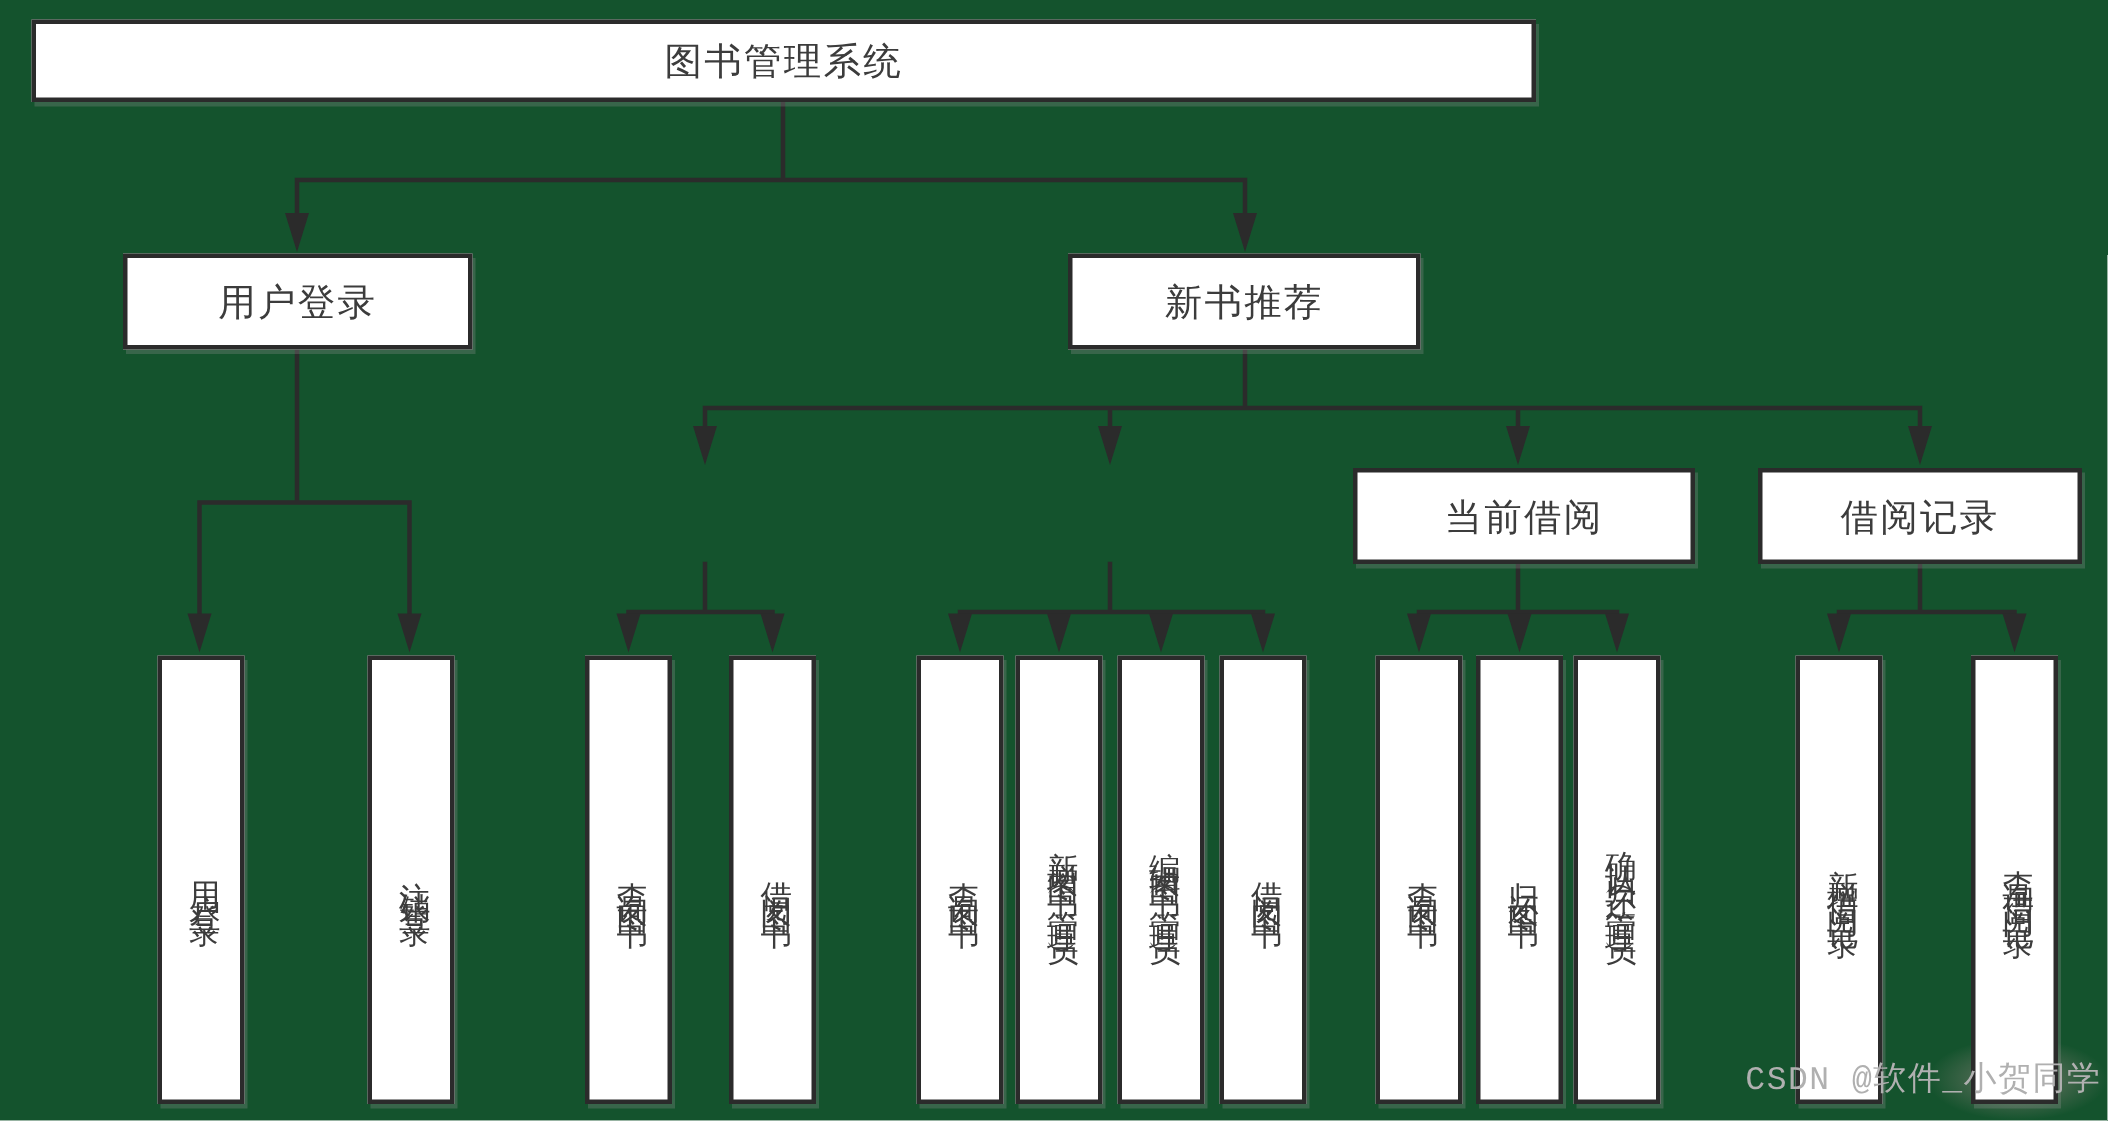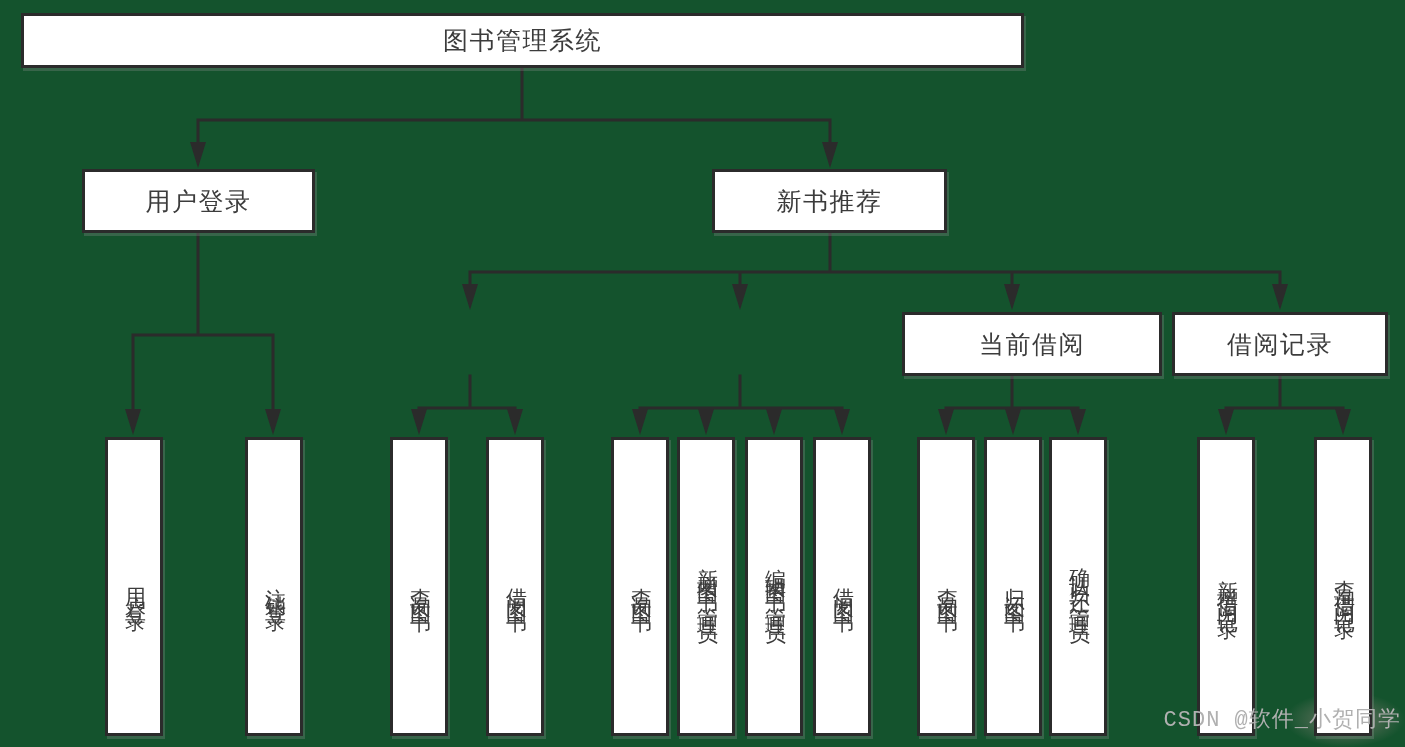--- a/index.html
+++ b/index.html
@@ -88,21 +88,21 @@
       <polygon points="1218,409 1234,409 1226,435"></polygon>
       <polygon points="1335,409 1351,409 1343,435"></polygon>
     </g>
   </svg>
 
   <div class="node h" style="left:21px;top:13px;width:1003px;height:55px">图书管理系统</div>
 
   <div class="node h" style="left:82px;top:169px;width:233px;height:64px">用户登录</div>
   <div class="node h" style="left:712px;top:169px;width:235px;height:64px">新书推荐</div>
 
-  <div class="node h" style="left:902px;top:312px;width:260px;height:64px">当前借阅</div>
+  <div class="node h" style="left:902px;top:312px;width:228px;height:64px">当前借阅</div>
   <div class="node h" style="left:1172px;top:312px;width:216px;height:64px">借阅记录</div>
 
   <div class="node v" style="left:105px;top:437px;width:58px;height:299px">用户登录</div>
   <div class="node v" style="left:245px;top:437px;width:58px;height:299px">注销登录</div>
 
   <div class="node v" style="left:390px;top:437px;width:58px;height:299px">查询图书</div>
   <div class="node v" style="left:486px;top:437px;width:58px;height:299px">借阅图书</div>
 
   <div class="node v" style="left:611px;top:437px;width:58px;height:299px">查询图书</div>
   <div class="node v" style="left:677px;top:437px;width:58px;height:299px">新增图书（管理员）</div>

